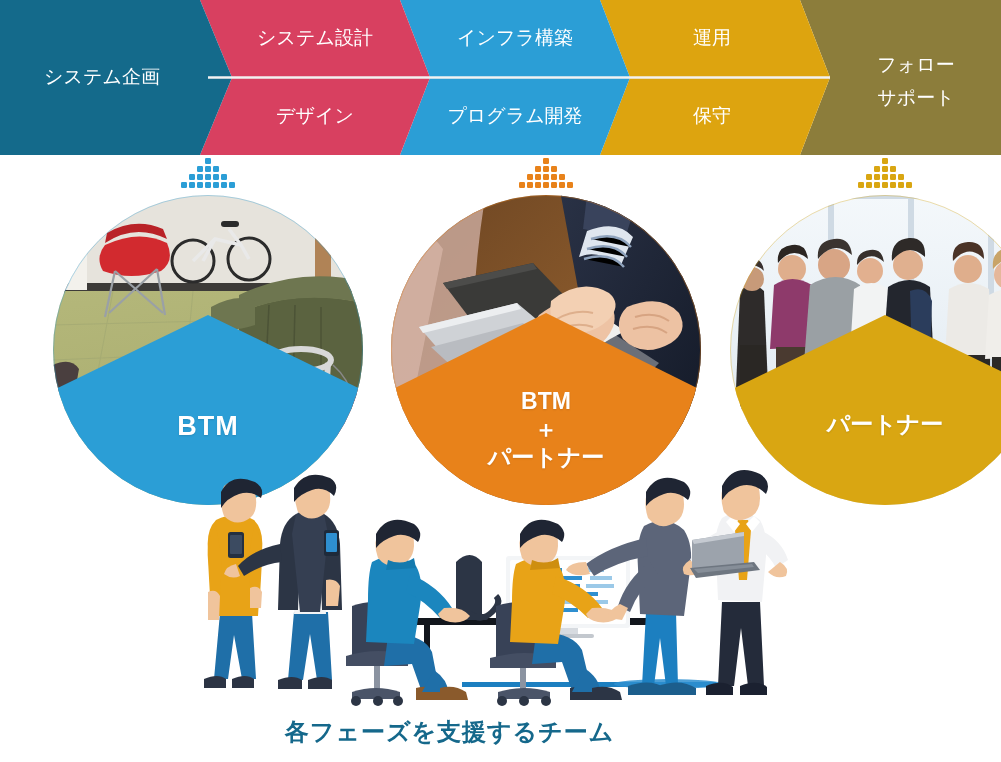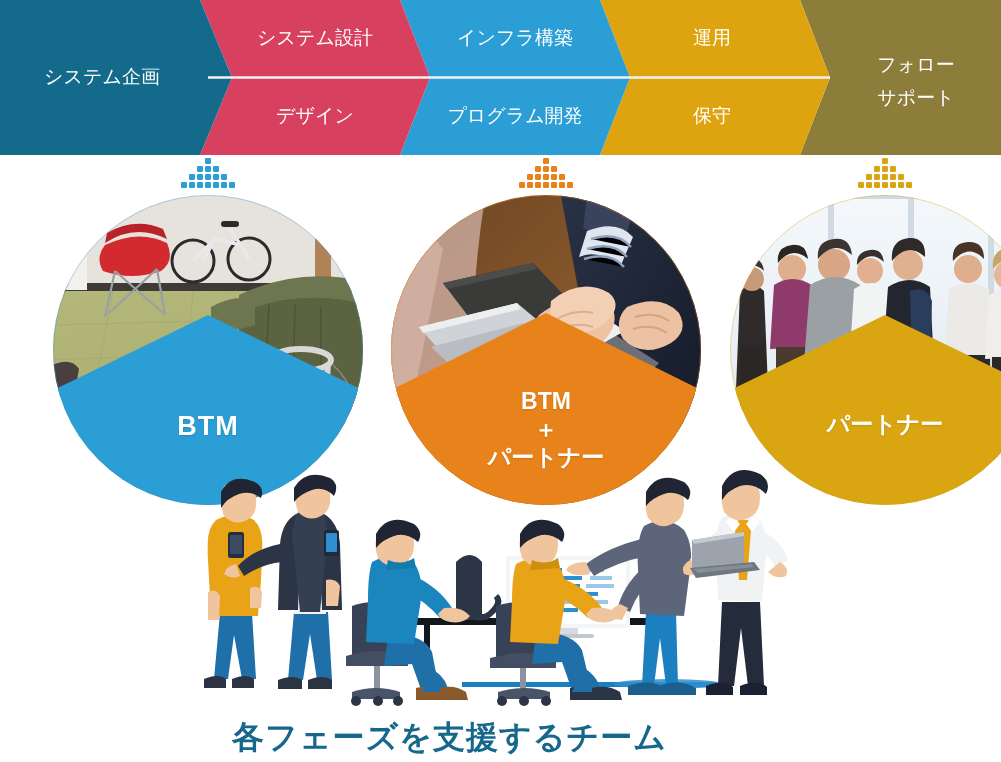--- a/index.html
+++ b/index.html
@@ -85,21 +85,21 @@
     width: 1001px; height: 240px;
   }
   #illustration-layer svg { display: block; }
 
   
   #footer-caption {
     position: absolute;
     left: 0; top: 716px;
     width: 899px;
     text-align: center;
-    font-size: 32px;
+    font-size: 24px;
     font-weight: bold;
     letter-spacing: 1px;
     color: #15688B;
     font-family: "Liberation Sans", "DejaVu Sans", sans-serif;
   }
 </style>
 </head>
 <body>
 
 <div id="phase-band">

